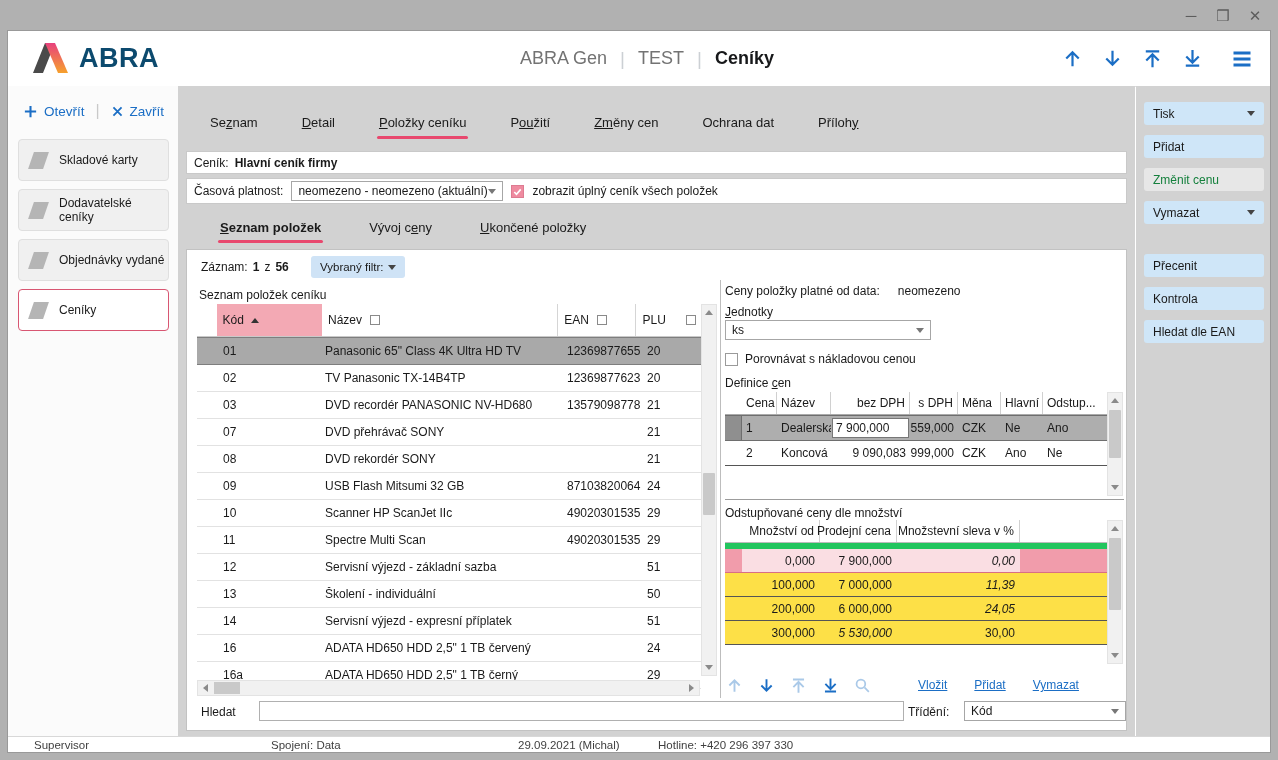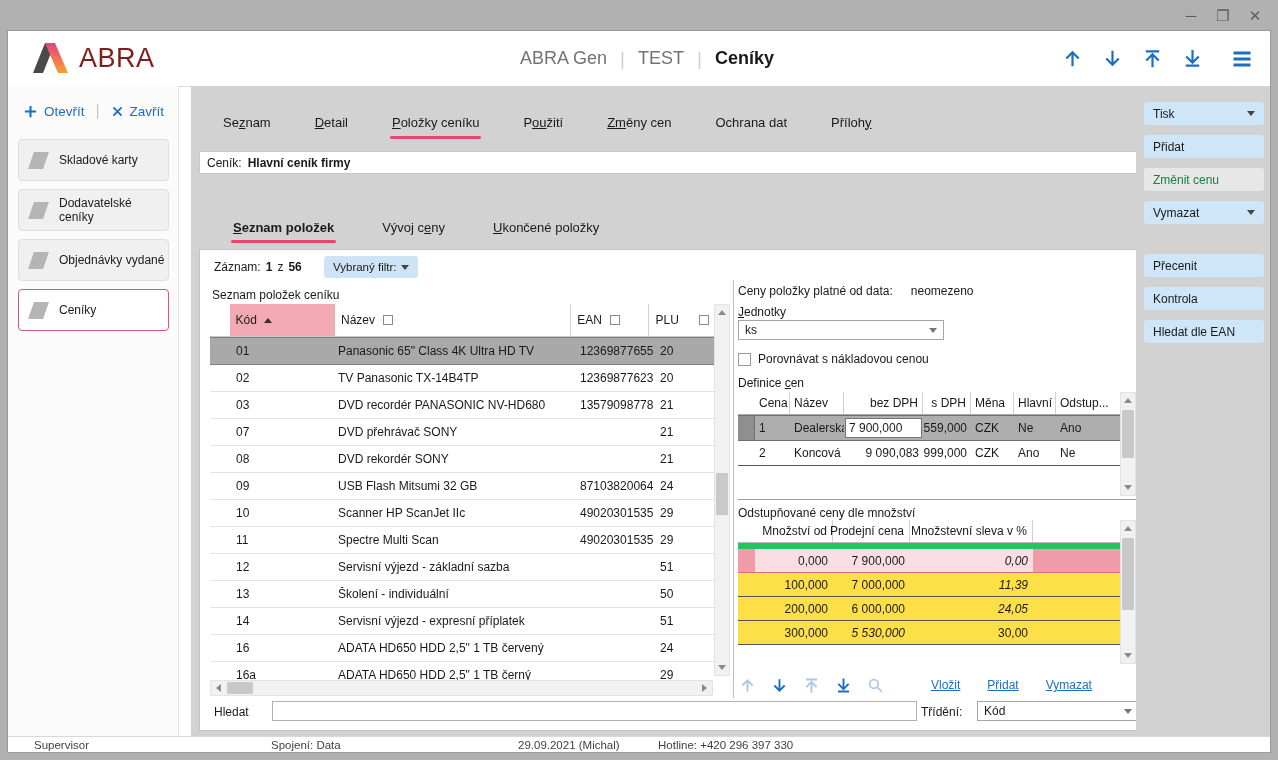--- a/index.html
+++ b/index.html
@@ -13,32 +13,32 @@
   .titlebar{position:absolute;left:0;top:0;width:1278px;height:30px}
   .win-controls{position:absolute;right:14px;top:0;height:30px;display:flex;align-items:center;gap:14px}
   .win-btn{width:18px;height:18px;display:flex;align-items:center;justify-content:center;
     color:#5d5d5d;font-size:15px;line-height:1;cursor:default}
   .app{position:absolute;left:7px;top:30px;width:1264px;height:723px;background:#fff;
     border:1px solid #999;box-sizing:border-box;overflow:hidden}
 
   
   .header{position:absolute;left:0;top:0;width:1262px;height:55px;background:#fff;border-bottom:1px solid #ddd}
   .logo{position:absolute;left:24px;top:11px;display:flex;align-items:center;gap:7px}
-  .logo-text{font-size:27px;font-weight:normal;color:#7f1d1d;letter-spacing:.5px}
+  .logo-text{font-size:27px;font-weight:bold;color:#0c4a6e;letter-spacing:.5px}
   .breadcrumb{position:absolute;left:512px;top:0;height:55px;display:flex;align-items:center;gap:13px}
   .bc-app,.bc-env{font-size:18px;color:#737373}
   .bc-sep{font-size:19px;color:#ccd0d4;font-weight:300}
   .bc-module{font-size:18px;color:#17181a;font-weight:600}
   .nav-icons{position:absolute;right:16px;top:0;height:55px;display:flex;align-items:center;gap:17px}
   .nav-icons svg{display:block}
   .menu-icon{margin-left:9px}
 
   
   .lsb{position:absolute;left:0;top:55px;width:171px;height:650px;background:#fbfbfb;border-right:1px solid #e6e6e6;box-sizing:border-box}
-  .main{position:absolute;left:183px;top:55px;width:957px;height:650px;background:#d2d2d2}
+  .main{position:absolute;left:170px;top:55px;width:957px;height:650px;background:#d2d2d2}
   .rsb{position:absolute;left:1128px;top:55px;width:134px;height:650px;background:#d2d2d2}
 
   
   .open-close{position:absolute;left:0;top:12px;width:171px;height:26px;display:flex;align-items:center;justify-content:center;gap:8px;color:#1b6ec5;font-size:13.5px}
   .oc-btn{display:flex;align-items:center;gap:6px;cursor:pointer}
   .oc-div{color:#c9c9c9;font-size:16px;margin:0 3px}
   .sb-items{position:absolute;left:10px;top:53px;width:151px;display:flex;flex-direction:column;gap:8px}
   .sb-item{height:42px;background:#f0f0f0;border:1px solid #dfdfdf;border-radius:4px;
     display:flex;align-items:center;gap:13px;padding-left:12px;box-sizing:border-box;cursor:pointer;font-size:12px}
   .sb-item:nth-child(4){background:#fff;border:1.5px solid #d85672}
@@ -313,20 +313,33 @@
           <span class="accel">y</span>
           <span></span>
         </div>
       </div>
 
     <div class="bar1">
       <span>Ceník:</span>
       <b>Hlavní ceník firmy</b>
     </div>
 
+    <div class="bar2">
+      <span>Časová platnost:</span>
+      <div class="select validity-select">
+        <span>neomezeno - neomezeno (aktuální)</span>
+        <span class="caret"></span>
+      </div>
+      <span class="checkbox cb-checked">
+        <svg width="11" height="11" viewBox="0 0 12 12">
+            <path d="M2.5 6.5l2.4 2.5 4.6-5.3" stroke="#fff" stroke-width="1.8" fill="none"></path>
+          </svg>
+      </span>
+      <span>zobrazit úplný ceník všech položek</span>
+    </div>
 
     <div class="subtabs">
 
     <div class="subtab">
           <span></span>
           <span class="accel">S</span>
           <span>eznam položek</span>
         </div>
         <div class="subtab">
           <span>Vývoj c</span>

